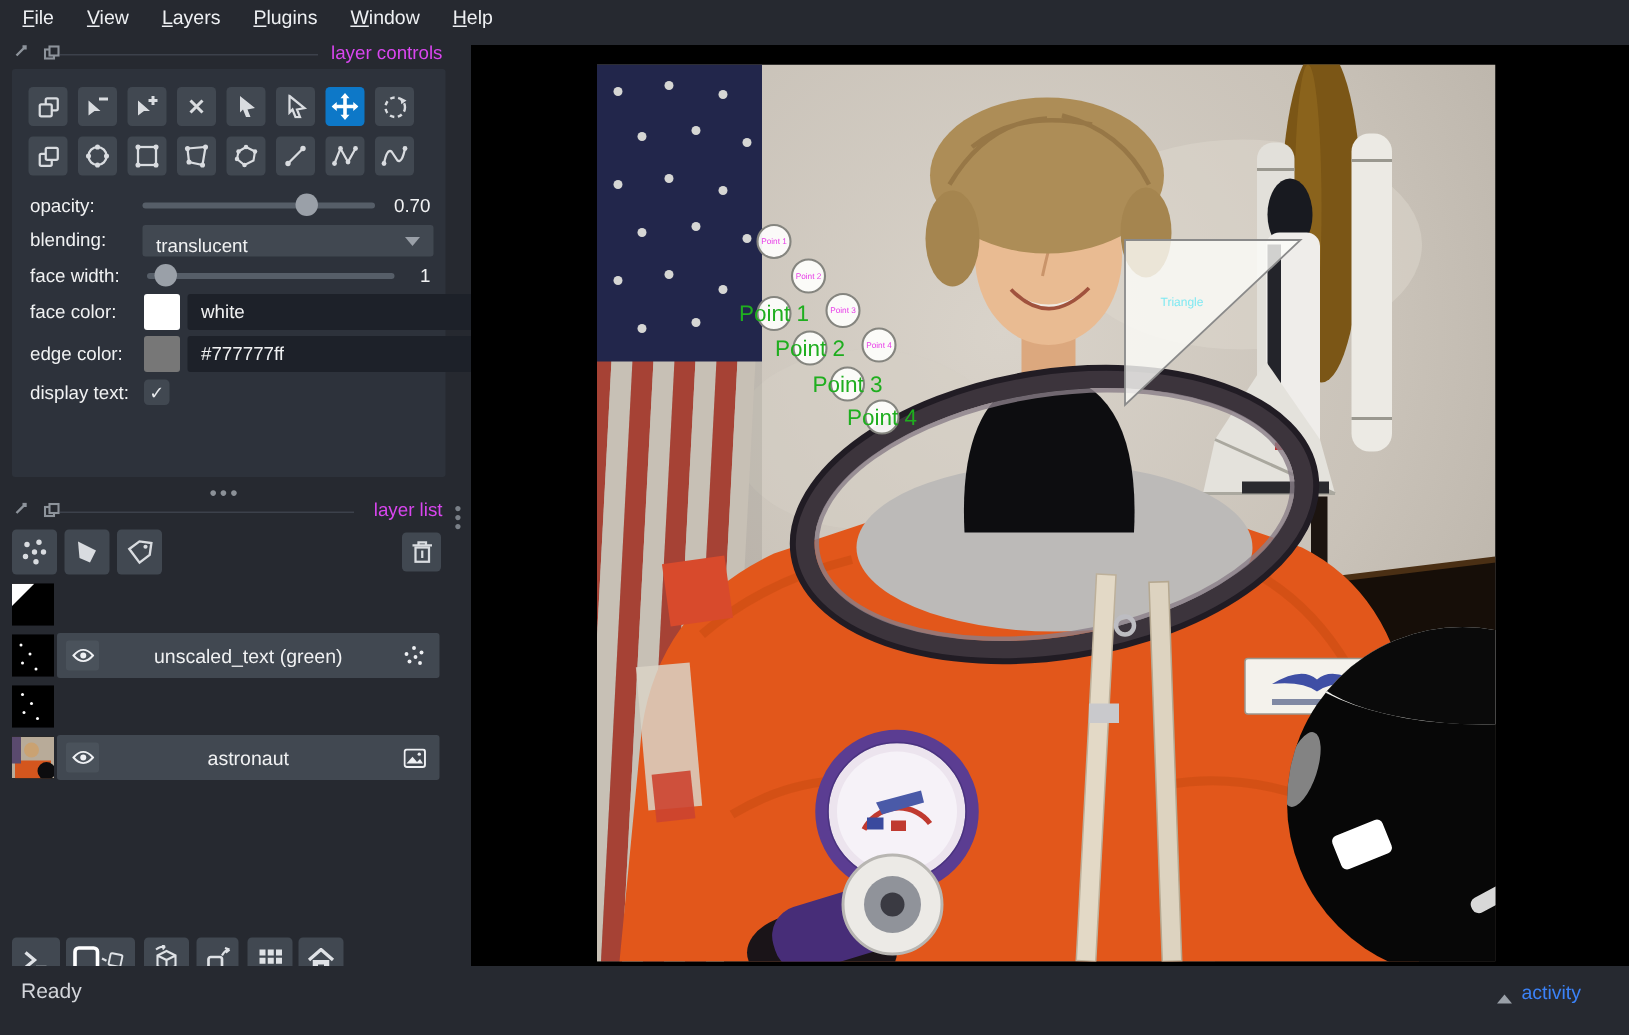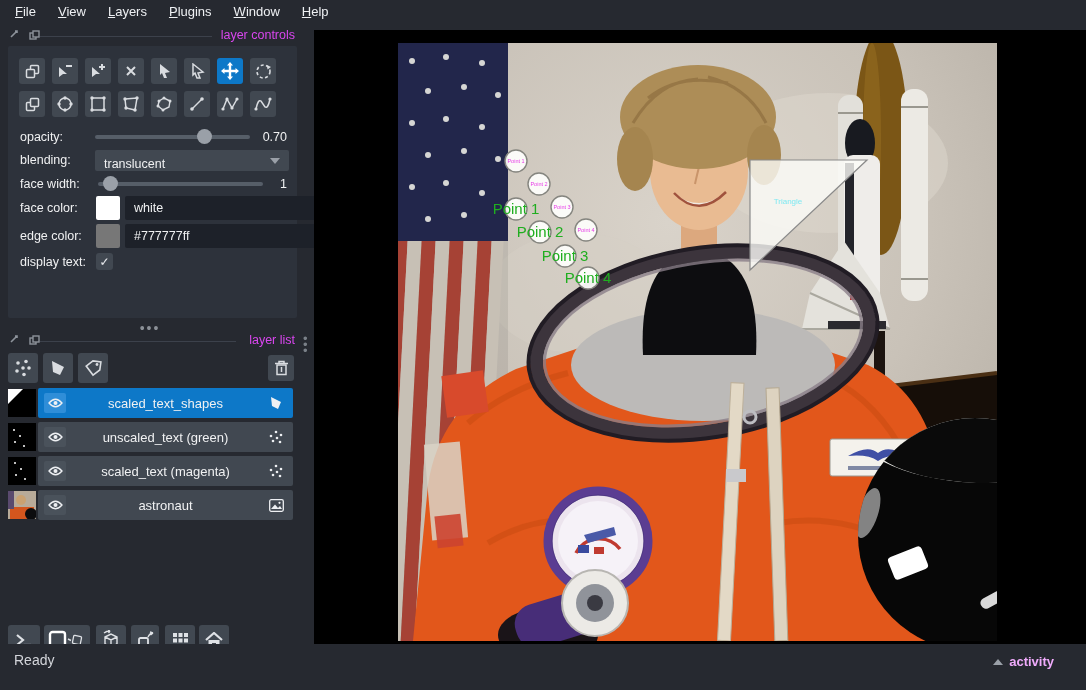--- a/index.html
+++ b/index.html
@@ -51,21 +51,21 @@
   .ltype{position:absolute;right:8px;top:6px;width:18px;height:18px;display:flex;align-items:center;justify-content:center;}
   
   .vbtn{position:absolute;top:625px;height:30px;background:#414851;border-radius:3px;
         display:flex;align-items:center;justify-content:center;color:#dfe2e6;}
   
   .canvas{position:absolute;left:314px;top:30px;width:772px;height:628px;background:#000;overflow:hidden;}
   .canvas svg{position:absolute;}
   
   .statusbar{position:absolute;left:0;top:644px;width:100%;height:32px;background:#262930;}
   .status-text{position:absolute;left:14px;top:8px;font-size:14px;color:#d3d5da;}
-  .activity{position:absolute;right:32px;top:10px;font-size:13px;color:#f0abfc;display:flex;align-items:center;gap:6px;font-weight:bold;}
+  .activity{position:absolute;right:32px;top:10px;font-size:13px;color:#3b82f6;display:flex;align-items:flex-end;gap:6px;}
   .caret-up{width:0;height:0;border-left:5px solid transparent;border-right:5px solid transparent;
             border-bottom:6px solid #9aa0a8;}
 </style>
 </head>
 <body>
 
 <div id="app">
 
   <div class="menubar">
     <span class="menu-item">File</span>
@@ -286,34 +286,20 @@
       </svg>
     </div>
 
   <div class="rows">
 
     <div class="lrow selected">
       <div class="thumb"><svg width="28" height="28">
             <rect width="28" height="28" fill="#000"></rect>
             <path d="M0,0 L15,0 L0,15 Z" fill="#fff"></path>
           </svg></div>
-      <div class="rbody">
-        <div class="eye">
-            <svg width="15" height="10" viewBox="0 0 15 10">
-              <path d="M1,5 Q7.5,-2.5 14,5 Q7.5,12.5 1,5 Z" fill="none" stroke="#eef0f3" stroke-width="1.3"></path>
-              <circle cx="7.5" cy="5" r="2" fill="#eef0f3"></circle>
-            </svg>
-          </div>
-        <div class="lname">scaled_text_shapes</div>
-        <div class="ltype">
-            <svg width="14" height="14" viewBox="0 0 14 14">
-              <path d="M2,1 L12,6 L9,13 L3,10 Z" fill="#eef0f3"></path>
-            </svg>
-          </div>
-      </div>
     </div>
 
     <div class="lrow">
       <div class="thumb"><svg width="28" height="28">
             <rect width="28" height="28" fill="#000"></rect>
             <circle cx="6" cy="7" r="1" fill="#fff"></circle>
             <circle cx="12" cy="13" r="1" fill="#fff"></circle>
             <circle cx="7" cy="19" r="1" fill="#fff"></circle>
             <circle cx="16" cy="23" r="1" fill="#fff"></circle>
           </svg></div>
@@ -339,39 +325,20 @@
     </div>
 
     <div class="lrow">
       <div class="thumb"><svg width="28" height="28">
             <rect width="28" height="28" fill="#000"></rect>
             <circle cx="7" cy="6" r="1" fill="#fff"></circle>
             <circle cx="13" cy="12" r="1" fill="#fff"></circle>
             <circle cx="8" cy="18" r="1" fill="#fff"></circle>
             <circle cx="17" cy="22" r="1" fill="#fff"></circle>
           </svg></div>
-      <div class="rbody">
-        <div class="eye">
-            <svg width="15" height="10" viewBox="0 0 15 10">
-              <path d="M1,5 Q7.5,-2.5 14,5 Q7.5,12.5 1,5 Z" fill="none" stroke="#eef0f3" stroke-width="1.3"></path>
-              <circle cx="7.5" cy="5" r="2" fill="#eef0f3"></circle>
-            </svg>
-          </div>
-        <div class="lname">scaled_text (magenta)</div>
-        <div class="ltype">
-            <svg width="14" height="14" viewBox="0 0 14 14">
-              <circle cx="7" cy="2" r="1.3" fill="#eef0f3"></circle>
-              <circle cx="12" cy="5" r="1.3" fill="#eef0f3"></circle>
-              <circle cx="2" cy="6" r="1.3" fill="#eef0f3"></circle>
-              <circle cx="8" cy="8" r="1.3" fill="#eef0f3"></circle>
-              <circle cx="4" cy="11" r="1.3" fill="#eef0f3"></circle>
-              <circle cx="11" cy="12" r="1.3" fill="#eef0f3"></circle>
-            </svg>
-          </div>
-      </div>
     </div>
 
     <div class="lrow">
       <div class="thumb"><svg width="28" height="28">
             <rect width="28" height="28" fill="#b8ab99"></rect>
             <circle cx="13" cy="9" r="5" fill="#caa272"></circle>
             <rect x="2" y="16" width="24" height="12" fill="#d4561e"></rect>
             <rect x="0" y="0" width="6" height="18" fill="#5a4a6e"></rect>
             <circle cx="23" cy="23" r="6" fill="#0c0c0e"></circle>
           </svg></div>

